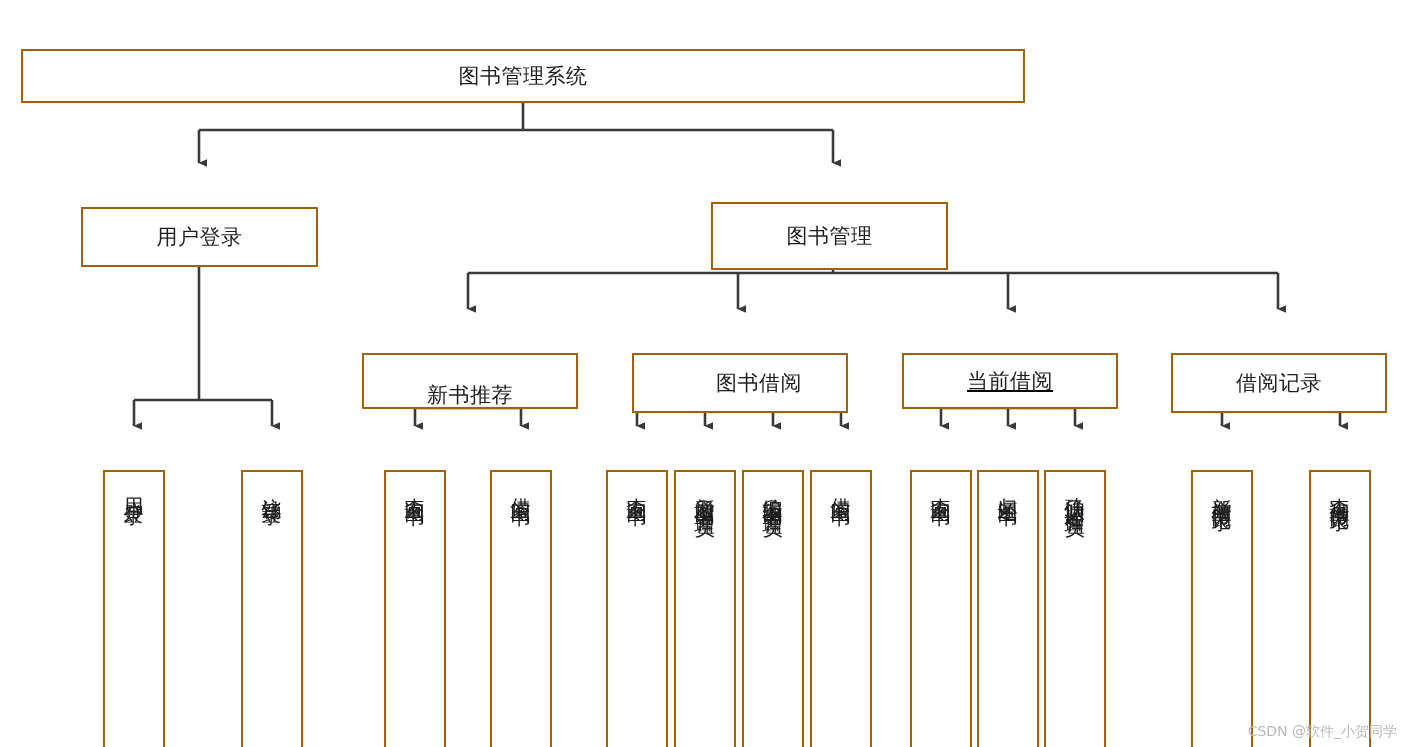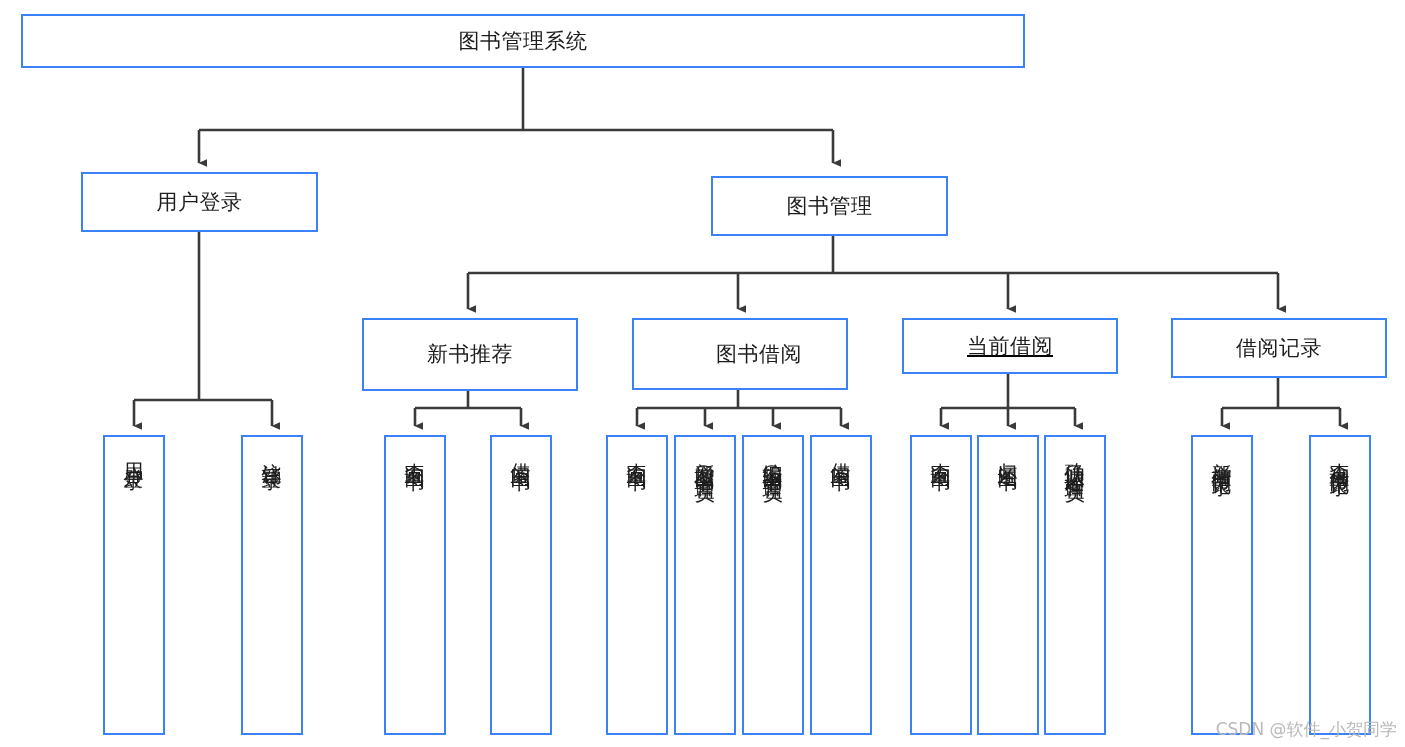--- a/index.html
+++ b/index.html
@@ -24,25 +24,26 @@
     left: 0;
     top: 0;
     width: 1405px;
     height: 747px;
     pointer-events: none;
   }
   .node {
     position: absolute;
     box-sizing: border-box;
     background: #ffffff;
-    border: 2px solid #3b82f6;
+    border: 2px solid #a16207;
     display: flex;
     align-items: center;
     justify-content: center;
     z-index: 2;
+    margin-top: 35px;
   }
   .node-label {
     color: #1d1d1d;
     font-size: 21px;
     line-height: 1.15;
     letter-spacing: 0.5px;
     white-space: nowrap;
     text-align: center;
   }
   
@@ -59,21 +60,21 @@
     text-orientation: upright;
     font-size: 20px;
     letter-spacing: 3px;
     line-height: 1.0;
     white-space: normal;
   }
   #watermark {
     position: absolute;
     right: 8px;
     bottom: 6px;
-    font-size: 17px;
+    font-size: 14px;
     color: #b9b9b9;
     z-index: 5;
     white-space: nowrap;
     user-select: none;
   }
 </style>
 </head>
 <body>
 
 <div id="diagram-root">
@@ -129,29 +130,29 @@
   </svg>
 
   <div class="node h" style="left:21px; top:14px; width:1004px; height:54px;">
     <span class="node-label">图书管理系统</span>
   </div>
 
   <div class="node h" style="left:81px; top:172px; width:237px; height:60px;">
     <span class="node-label">用户登录</span>
   </div>
 
-  <div class="node h" style="left:711px; top:176px; width:237px; height:60px;">
+  <div class="node h" style="left:711px; top:167px; width:237px; height:68px;">
     <span class="node-label">图书管理</span>
   </div>
 
-  <div class="node h" style="left:362px; top:318px; width:216px; height:73px;">
+  <div class="node h" style="left:362px; top:318px; width:216px; height:56px;align-items:flex-end;">
     <span class="node-label">新书推荐</span>
   </div>
 
-  <div class="node h" style="left:632px; top:318px; width:216px; height:72px;padding-left:38px;">
+  <div class="node h" style="left:632px; top:318px; width:216px; height:60px;padding-left:38px;">
     <span class="node-label">图书借阅</span>
   </div>
 
   <div class="node h" style="left:902px; top:318px; width:216px; height:56px;text-decoration:underline;">
     <span class="node-label">当前借阅</span>
   </div>
 
   <div class="node h" style="left:1171px; top:318px; width:216px; height:60px;">
     <span class="node-label">借阅记录</span>
   </div>

